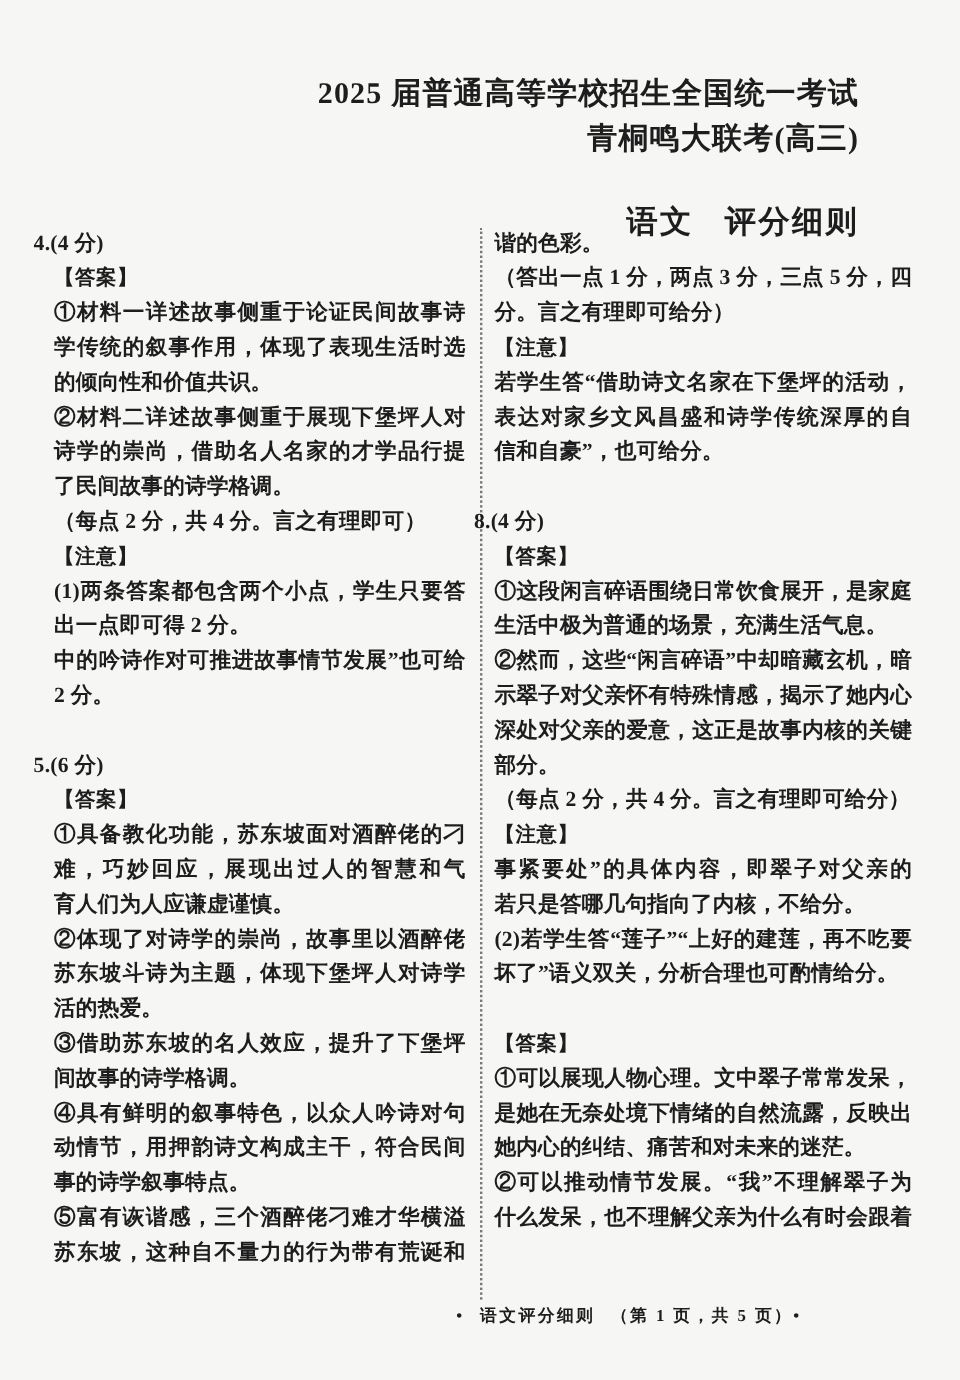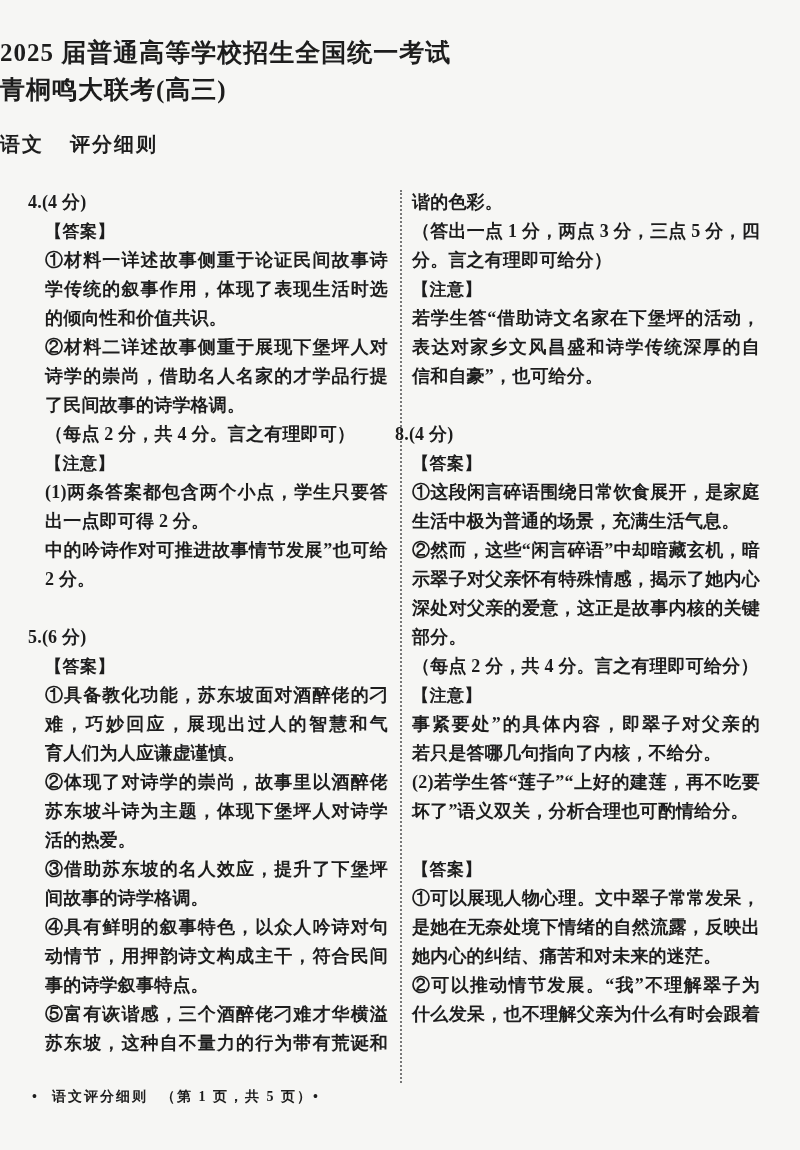--- a/index.html
+++ b/index.html
@@ -6,23 +6,23 @@
   body{
     width:800px;height:1150px;
     background:#f6f6f4;
     font-family:"Liberation Serif", serif;
     color:#1d1d1d;
     -webkit-font-smoothing:antialiased;
   }
   .page{position:relative;width:800px;height:1150px;overflow:hidden;}
 
   
-  .hdr-block{position:absolute;top:34px;left:0;width:716px;text-align:left;}
+  .hdr-block{position:absolute;top:60px;left:0;width:716px;text-align:right;}
   .title-line{font-size:25px;font-weight:700;line-height:37px;letter-spacing:1px;}
-  .subject-line{margin-top:23px;font-size:20px;font-weight:700;letter-spacing:2px;}
+  .subject-line{margin-top:33px;font-size:26px;font-weight:700;letter-spacing:2px;}
   .subject-gap{display:inline-block;width:26px;}
 
   
   .divider{position:absolute;left:400px;top:190px;height:893px;border-left:2px dotted #777;}
 
   
   .col{position:absolute;top:188px;}
   #col-left{left:28px;width:360px;}
   #col-right{left:395px;width:365px;}
 
@@ -37,21 +37,21 @@
   .line.hdr{
     font-family:"Liberation Sans", sans-serif;
     font-weight:800;font-size:17px;letter-spacing:0.5px;
   }
   .line.j{white-space:normal;text-align:justify;text-align-last:justify;}
   .line.blank{}
 
   
   .footer{
     position:absolute;top:1088px;left:0;width:668px;
-    text-align:left;font-size:14px;font-weight:700;letter-spacing:2px;padding-left:32px;
+    text-align:right;font-size:14px;font-weight:700;letter-spacing:2px;
   }
   .footer .fgap{display:inline-block;width:13px;}
 </style>
 </head>
 <body>
 
 <div class="page">
 
   <div class="hdr-block">
     <div class="title-line">2025 届普通高等学校招生全国统一考试</div>

